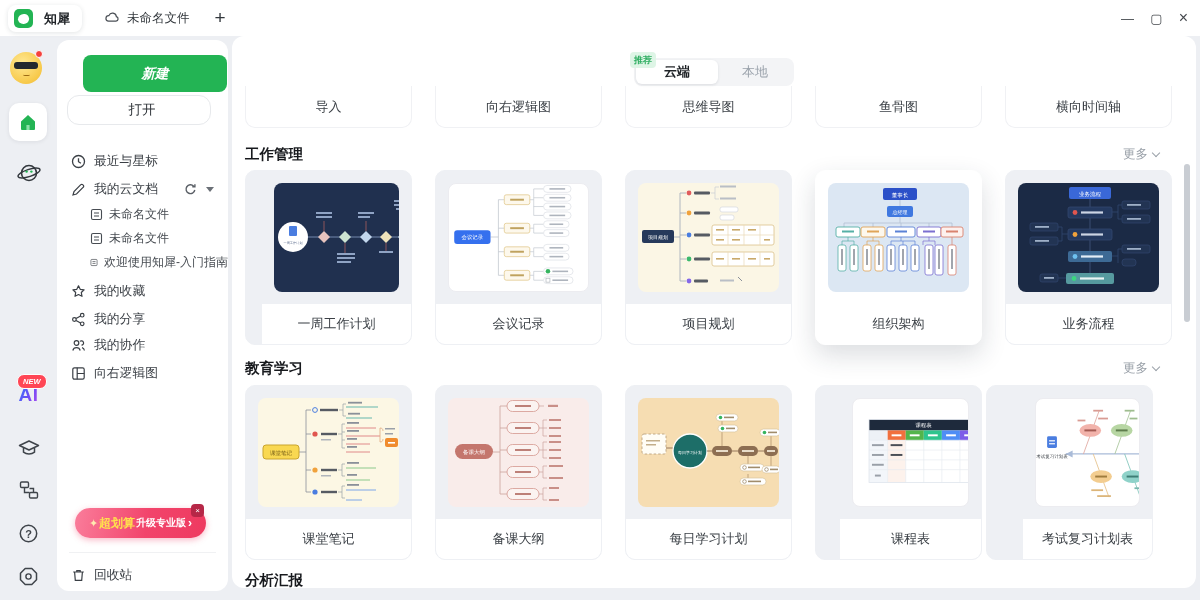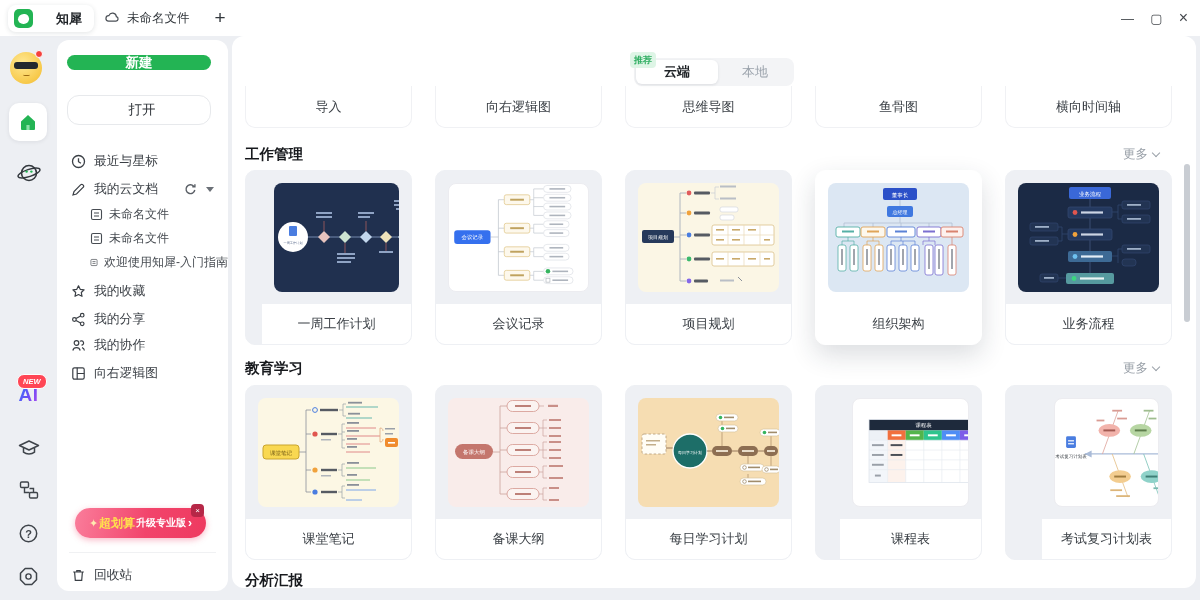--- a/index.html
+++ b/index.html
@@ -3,21 +3,21 @@
 <meta charset="utf-8">
 <style>
   * { margin:0; padding:0; box-sizing:border-box; }
   html,body { width:1200px; height:600px; overflow:hidden; }
   body { background:#edeff3; font-family:"Liberation Sans","DejaVu Sans",sans-serif; color:#2e3338; position:relative; }
   .abs { position:absolute; }
 
   
   .topbar { left:0; top:0; width:1200px; height:36px; background:#fff; }
   .logo-pill { left:8px; top:5px; height:27px; padding:0 12px 0 6px; background:#fff; border-radius:8px;
-               box-shadow:0 1px 5px rgba(20,30,40,.12); display:flex; align-items:center; gap:23px; }
+               box-shadow:0 1px 5px rgba(20,30,40,.12); display:flex; align-items:center; gap:11px; }
   .logo-mark { width:19px; height:19px; border-radius:5px; background:#23b454; position:relative; overflow:hidden; }
   .logo-mark::after { content:""; position:absolute; left:4px; top:5px; width:11px; height:10px; background:#fff;
                       border-radius:55% 45% 50% 50%; }
   .logo-name { font-size:13px; font-weight:bold; color:#1e2226; }
   .doc-tab { left:96px; top:0; height:36px; display:flex; align-items:center; gap:7px; padding:0 8px; }
   .doc-tab span { font-size:12.5px; color:#33383d; }
   .plus-btn { left:206px; top:4px; width:28px; height:28px; display:flex; align-items:center; justify-content:center;
               font-size:19px; color:#33383d; cursor:pointer; }
   .winctl { top:0; height:36px; width:27px; display:flex; align-items:center; justify-content:center;
             font-size:13px; color:#44484d; cursor:pointer; }
@@ -34,22 +34,22 @@
   .rail-ic { left:0; width:57px; display:flex; align-items:center; justify-content:center; cursor:pointer; }
   .ai-wrap { left:0; top:348px; width:57px; text-align:center; cursor:pointer; }
   .ai-txt { font-size:19px; font-weight:bold; letter-spacing:.5px;
             background:linear-gradient(120deg,#2f7bff,#6a4cf5,#b04df0);
             -webkit-background-clip:text; background-clip:text; -webkit-text-fill-color:transparent; }
   .new-badge { position:absolute; left:17px; top:-10px; background:#ff4655; color:#fff; font-size:7.5px; font-weight:bold;
                font-style:italic; padding:2px 5px; border-radius:7px; border:1.5px solid #fff; }
 
   
   .sidepanel { left:57px; top:40px; width:171px; height:551px; background:#fff; border-radius:12px; }
-  .btn-new { left:10px; top:15px; width:144px; height:15px; background:#23b454; color:#fff; font-size:13.5px; font-weight:bold;
-             border:none; border-radius:8px; display:flex; align-items:center; justify-content:center; cursor:pointer; }
+  .btn-new { left:26px; top:15px; width:144px; height:37px; background:#23b454; color:#fff; font-size:13.5px; font-weight:bold;
+             border:none; border-radius:8px; display:flex; align-items:center; justify-content:center; cursor:pointer;font-style:italic; }
   .btn-open { left:10px; top:55px; width:144px; height:30px; background:#fff; color:#2e3338; font-size:13.5px;
               border:1px solid #e7e9ec; border-radius:12px; display:flex; align-items:center; justify-content:center; cursor:pointer;padding-left:6px; }
   .mrow { left:0; width:171px; height:22px; display:flex; align-items:center; padding-left:14px; gap:8px; cursor:pointer; }
   .mrow .lbl { font-size:12.8px; color:#3a3f45; }
   .srow { left:0; width:171px; height:20px; display:flex; align-items:center; padding-left:33px; gap:6px; cursor:pointer; }
   .srow .lbl { font-size:12px; color:#474c52; white-space:nowrap; }
   .cloud-tools { position:absolute; right:14px; display:flex; align-items:center; gap:9px; }
   .caret-dn { width:0; height:0; border-left:4px solid transparent; border-right:4px solid transparent; border-top:5px solid #6b7077; }
   .banner { left:18px; top:468px; width:131px; height:30px; border-radius:15px; cursor:pointer;
             background:linear-gradient(100deg,#fa7d9b,#f2446b 55%,#ee3a60);
@@ -740,21 +740,21 @@
           <path d="M16 42h111M16 52h111M16 62h111M16 72h111M35 42v43M53.4 42v43M71.8 42v43M90.2 42v43M108.6 42v43" stroke="#e6ebf1" stroke-width="0.7"></path>
           <rect x="16" y="21" width="111" height="64" fill="none" stroke="#dfe5ec" stroke-width="0.8"></rect>
         </svg>
       </div>
         </div>
       <div class="clabel">
           <span>课程表</span>
         </div>
     </div>
 
-    <div class="abs card" style="left:773px;padding-left:36px;">
+    <div class="abs card" style="left:754px;padding-left:36px;">
       <div class="thumbwrap">
           <div class="thumb" style="background:#fff; border:1px solid #ececf0;">
         <svg width="141" height="107" viewBox="0 0 143 109">
           <path d="M30 56H137" stroke="#a9bbd8" stroke-width="1.3"></path>
           <path d="M30 56l7-3.5v7z" fill="#a9bbd8"></path>
           <rect x="11" y="38" width="10" height="12" rx="1.5" fill="#4a7de0"></rect>
           <rect x="13" y="42" width="6" height="1.2" fill="#fff"></rect>
               <rect x="13" y="45" width="6" height="1.2" fill="#fff"></rect>
           <text x="16" y="60" font-size="4.6" fill="#3a3f45" text-anchor="middle">考试复习计划表</text>
           <path d="M64 12 48 56" stroke="#e2aba3" stroke-width="0.9"></path>

